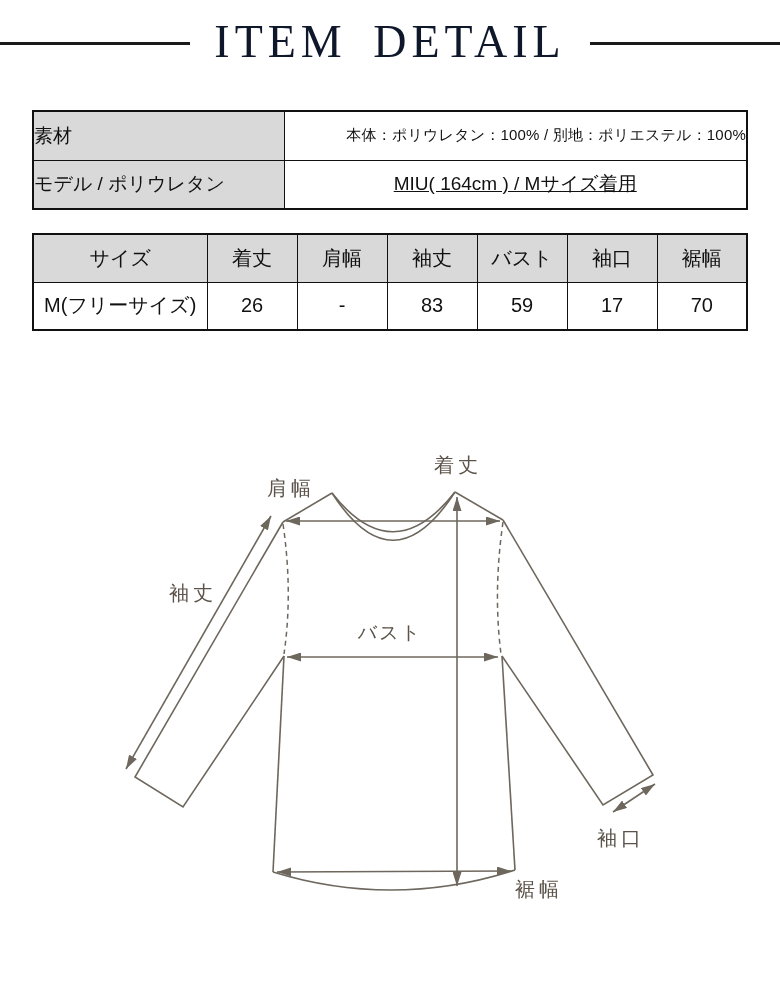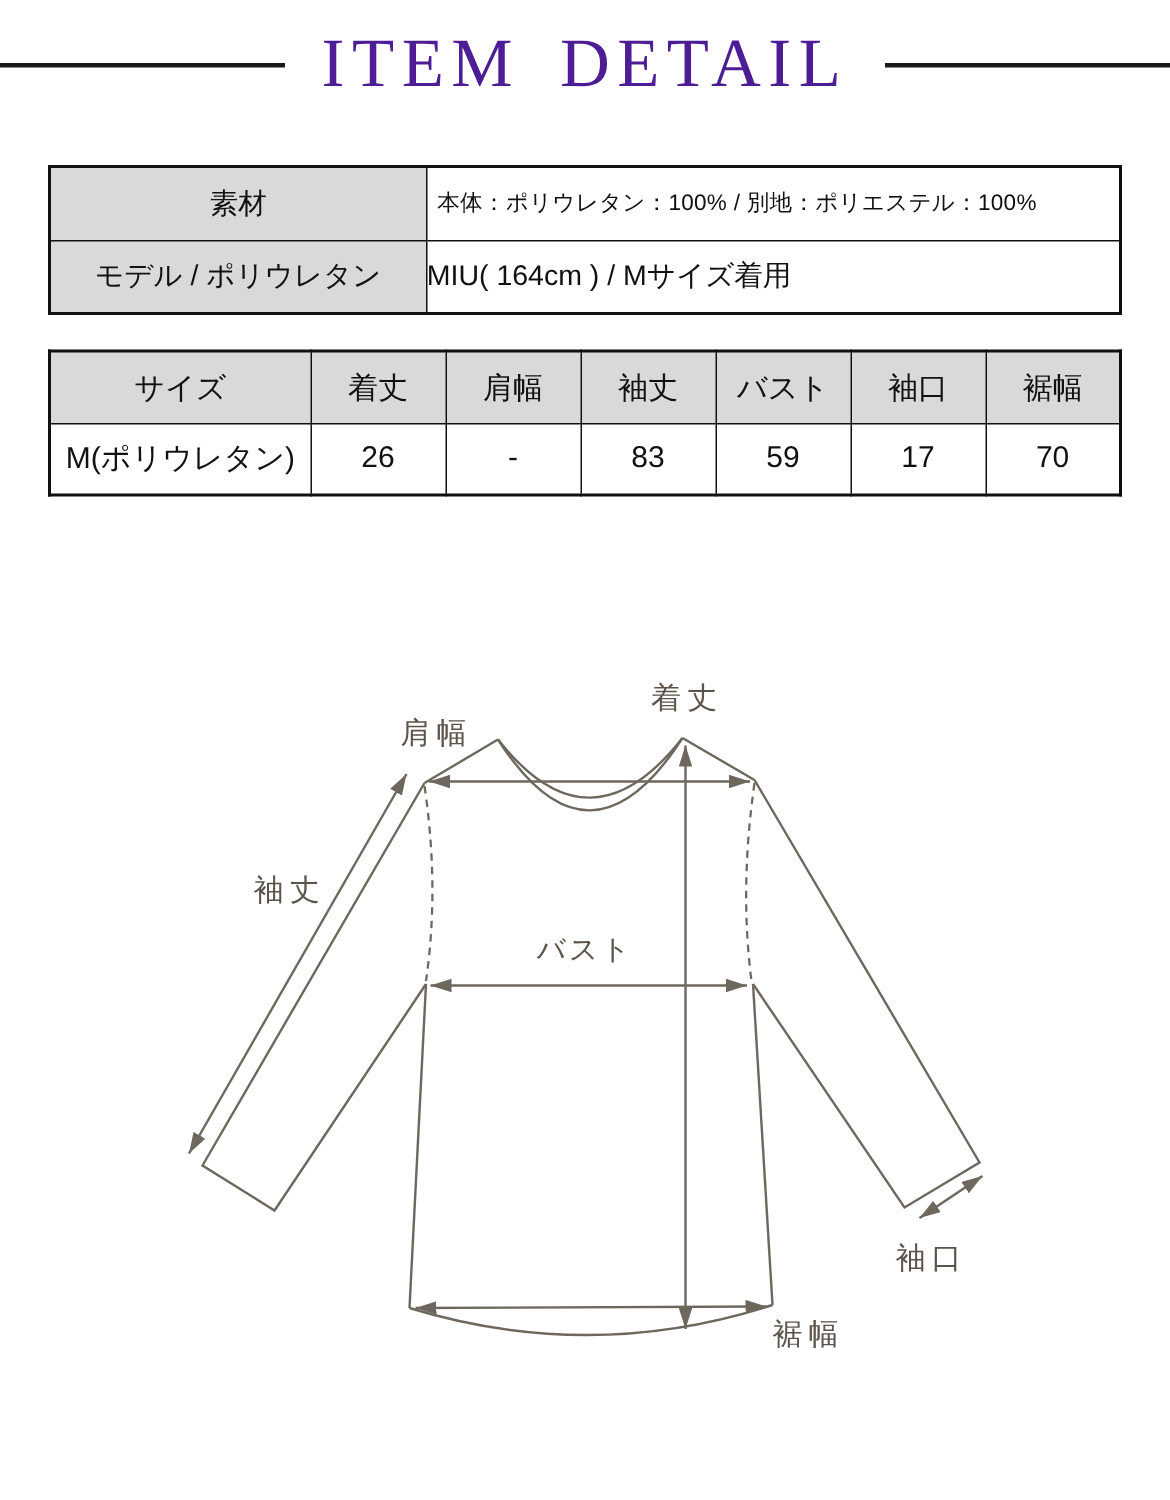--- a/index.html
+++ b/index.html
@@ -13,38 +13,38 @@
 
   
   .title-block { position:absolute; top:0; left:0; width:780px; height:90px; }
   .title-rule { position:absolute; top:42px; height:3px; background:#1a1a1a; }
   .title-rule.left  { left:0;  width:190px; }
   .title-rule.right { right:0; width:190px; }
   .page-title {
     position:absolute; top:16px; left:0; width:780px; height:52px;
     line-height:52px; text-align:center;
     font-family:"Liberation Serif","DejaVu Serif",serif;
-    font-size:46px; font-weight:400; color:#4c1d95;
+    font-size:46px; font-weight:400; color:#0f172a;
     letter-spacing:5px; word-spacing:10px;
   }
 
   
   table { border-collapse:collapse; table-layout:fixed; }
   td, th { border:1px solid #111111; font-weight:400; }
   .spec-table, .size-table {
     position:absolute; left:32px; width:716px;
     border:2px solid #111111;
   }
   .spec-table { top:110px; }
   .size-table { top:233px;border-radius:14px; }
   .th-bg { background:#d9d9d9; }
   .spec-table td { height:49px; vertical-align:middle; }
-  .spec-label { width:251px; text-align:center; font-size:19px; }
-  .spec-value-left  { text-align:left; font-size:15px; padding-left:7px; letter-spacing:0.2px; }
-  .spec-value-center{ font-size:19px; }
+  .spec-label { width:251px; font-size:19px; }
+  .spec-value-left  { text-align:right; font-size:15px; padding-left:7px; letter-spacing:0.2px; }
+  .spec-value-center{ text-align:center; font-size:19px;text-decoration:underline; }
   .size-table td { height:48px; vertical-align:middle; text-align:center; font-size:20px; }
   .size-col0 { width:174px; }
 
   
   .diagram-svg { position:absolute; top:430px; left:0; }
   .g-line   { stroke:#6e675d; stroke-width:1.6; fill:none; }
   .g-dash   { stroke:#6e675d; stroke-width:1.5; fill:none; stroke-dasharray:5 4; }
   .g-arrow  { stroke:#6e675d; stroke-width:1.6; fill:none; }
   .g-label  { fill:#5c544a; font-size:20px; letter-spacing:4px;
               font-family:"Liberation Sans","DejaVu Sans",sans-serif; }
@@ -79,21 +79,21 @@
       <tr>
         <td class="th-bg size-col0">サイズ</td>
         <td class="th-bg">着丈</td>
         <td class="th-bg">肩幅</td>
         <td class="th-bg">袖丈</td>
         <td class="th-bg">バスト</td>
         <td class="th-bg">袖口</td>
         <td class="th-bg">裾幅</td>
       </tr>
       <tr>
-        <td>M(ポリウレタン)</td>
+        <td>M(フリーサイズ)</td>
         <td>26</td>
         <td>-</td>
         <td>83</td>
         <td>59</td>
         <td>17</td>
         <td>70</td>
       </tr>
     </tbody>
   </table>
 

